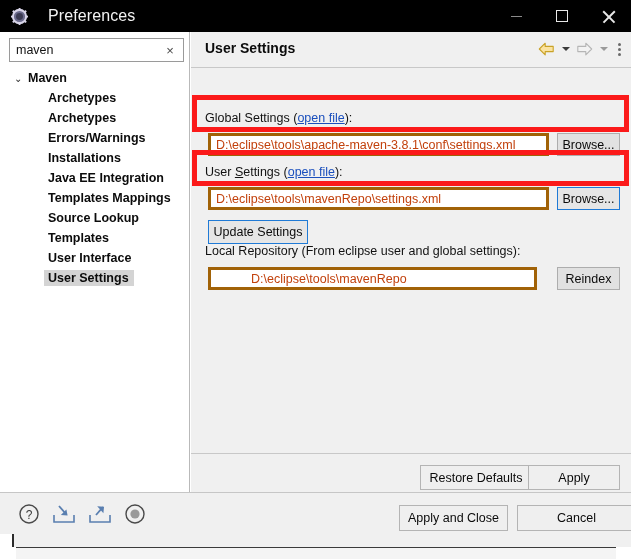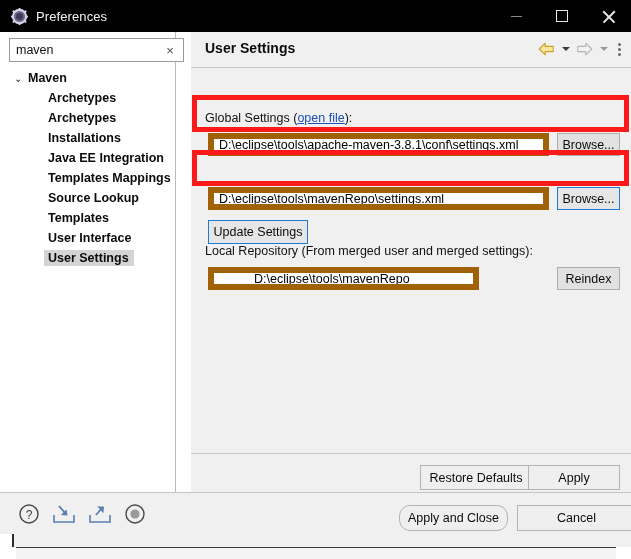--- a/index.html
+++ b/index.html
@@ -27,23 +27,23 @@
     background: #000000;
     display: flex;
     align-items: center;
   }
   .title-icon {
     margin-left: 10px;
     width: 18px; height: 18px;
     display: flex; align-items: center; justify-content: center;
   }
   .title-text {
-    margin-left: 8px;
+    margin-left: 20px;
     color: #f2f2f2;
-    font-size: 13px;
+    font-size: 16px;
     letter-spacing: 0.1px;
   }
   .win-buttons {
     position: absolute;
     right: 0; top: 0;
     height: 32px;
     display: flex;
   }
   .win-btn {
     width: 46px; height: 32px;
@@ -73,21 +73,21 @@
     position: absolute;
     left: 0; top: 32px;
     width: 631px; height: 460px;
     background: #ffffff;
   }
 
   
   .left-pane {
     position: absolute;
     left: 0; top: 0;
-    width: 176px; height: 460px;
+    width: 190px; height: 460px;
     background: #ffffff;
     border-right: 1px solid #b9b9b9;
     box-sizing: border-box;
   }
   .search-wrap {
     position: absolute;
     left: 9px; top: 6px;
     width: 175px; height: 24px;
     border: 1px solid #9a9a9a;
     background: #ffffff;
@@ -205,25 +205,25 @@
   }
   .link {
     color: #1a4fbd;
     text-decoration: underline;
   }
   .mnem { text-decoration: underline; }
 
   .txtfield {
     position: absolute;
     height: 23px;
-    border: 6px solid #a16207;
+    border: 3px solid #a16207;
     background: #ffffff;
     box-sizing: border-box;
     font-size: 12.5px;
-    color: #000000;
+    color: #c2410c;
     padding: 0 0 0 5px;
     font-family: "Liberation Sans", sans-serif;
     line-height: 21px;
     outline: none;
   }
   .btn {
     position: absolute;
     box-sizing: border-box;
     background: #e1e1e1;
     border: 1px solid #adadad;
@@ -346,20 +346,23 @@
       <div class="tree">
         <div class="tree-row root">
           <span class="chevron">⌄</span>
           <span class="tree-label">Maven</span>
         </div>
         <div class="tree-row child">
           <span class="tree-label">Archetypes</span>
         </div>
         <div class="tree-row child">
           <span class="tree-label">Archetypes</span>
+        </div>
+        <div class="tree-row child">
+          <span class="tree-label">Errors/Warnings</span>
         </div>
         <div class="tree-row child">
           <span class="tree-label">Installations</span>
         </div>
         <div class="tree-row child">
           <span class="tree-label">Java EE Integration</span>
         </div>
         <div class="tree-row child">
           <span class="tree-label">Templates Mappings</span>
         </div>
@@ -406,27 +409,30 @@
           </div>
         </div>
       </div>
 
       <div class="form-label" style="left:14px; top:79px;">
         <span>Global Settings (</span><span class="link">open file</span><span>):</span>
       </div>
       <input class="txtfield" style="left: 17px; top: 101px; width: 341px;" type="text" value="D:\eclipse\tools\apache-maven-3.8.1\conf\settings.xml">
       <div class="btn" style="left:366px; top:101px; width:63px; height:23px;">Browse...</div>
 
+      <div class="form-label" style="left:14px; top:133px;">
+        <span>User </span><span class="mnem">S</span><span>ettings (</span><span class="link">open file</span><span>):</span>
+      </div>
       <input class="txtfield" style="left: 17px; top: 155px; width: 341px;" type="text" value="D:\eclipse\tools\mavenRepo\settings.xml">
       <div class="btn focus" style="left:366px; top:155px; width:63px; height:23px;">Browse...</div>
 
       <div class="btn focus" style="left:17px; top:188px; width:100px; height:24px;">Update Settings</div>
 
-      <div class="form-label" style="left:14px; top:212px;">Local Repository (From merged user and merged settings):</div>
-      <input class="txtfield" style="left: 17px; top: 235px; width: 271px; padding-left: 40px;" readonly="" type="text" value="D:\eclipse\tools\mavenRepo">
+      <div class="form-label" style="left:14px; top:212px;">Local Repository (From eclipse user and global settings):</div>
+      <input class="txtfield" style="left: 17px; top: 235px; width: 329px; padding-left: 40px;" readonly="" type="text" value="D:\eclipse\tools\mavenRepo">
       <div class="btn" style="left:366px; top:235px; width:63px; height:23px;">Reindex</div>
 
       <div class="btn flat" style="left:229px; top:433px; width:112px; height:25px;">Restore Defaults</div>
       <div class="btn flat" style="left:337px; top:433px; width:92px; height:25px;">Apply</div>
     </div>
 
     <div class="btn-strip-sep"></div>
   </div>
 
   <div class="redbox" style="left:192px; top:95px; width:437px; height:37px;"></div>
@@ -455,21 +461,21 @@
         </svg>
       </span>
       <span class="ficon">
         <svg width="22" height="22" viewBox="0 0 22 22">
           <circle cx="11" cy="11" r="9" fill="none" stroke="#4a4a4a" stroke-width="1.4"></circle>
           <circle cx="11" cy="11" r="4.6" fill="#9a9a9a"></circle>
         </svg>
       </span>
     </div>
 
-    <div class="btn flat" style="left:399px; top:12px; width:109px; height:26px; position:absolute;border-radius:11px;">Apply and Close</div>
+    <div class="btn flat" style="left:399px; top:12px; width:109px; height:26px; position:absolute;">Apply and Close</div>
     <div class="btn flat" style="left:517px; top:12px; width:119px; height:26px; position:absolute;">Cancel</div>
   </div>
 
   <div class="edge-left"></div>
   <div class="taskbar-strip">
     <div class="taskbar-inner"></div>
   </div>
 
 </div>
 

